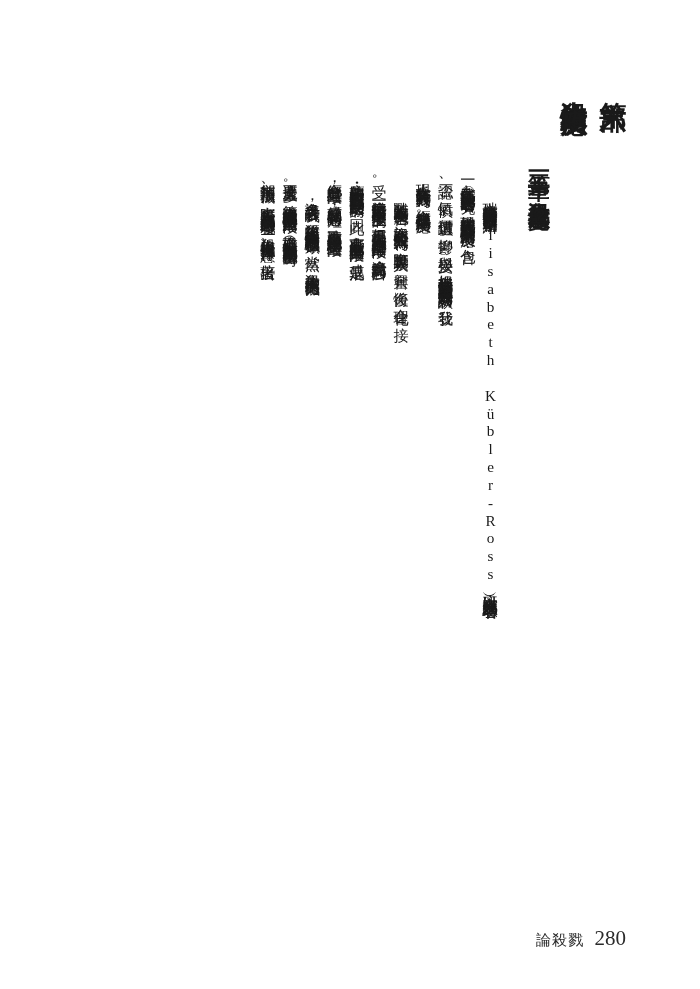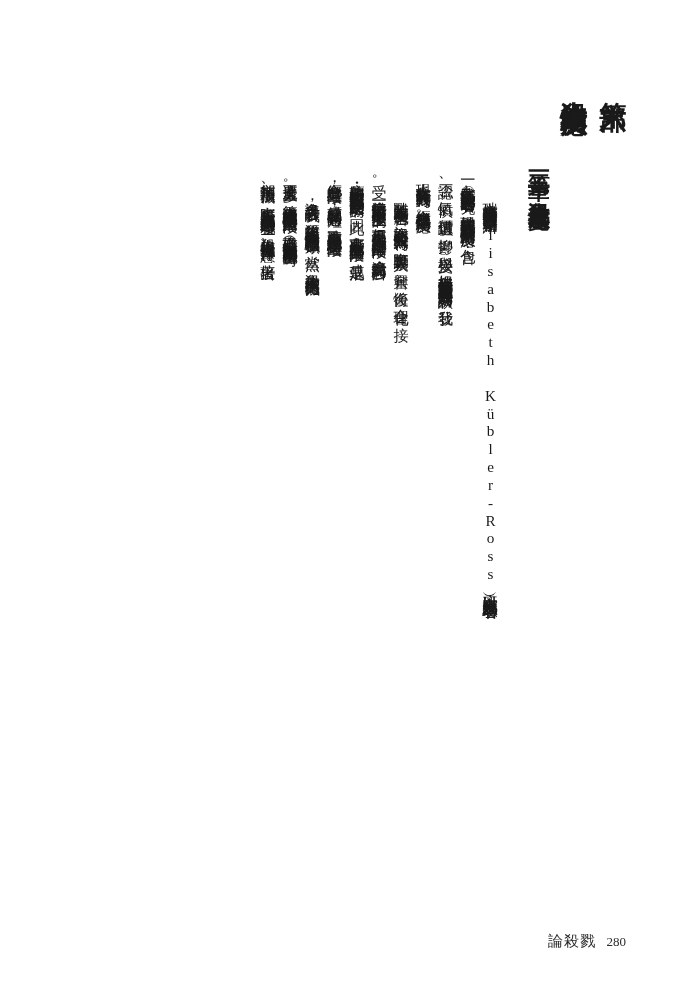--- a/index.html
+++ b/index.html
@@ -86,21 +86,21 @@
     flex-direction: row;
     align-items: baseline;
     gap: 10px;
     color: #2a2a2a;
   }
   #footer .book-name {
     font-size: 15px;
     letter-spacing: 0.08em;
   }
   #footer .page-no {
-    font-size: 13px;
+    font-size: 21px;
     font-family: "Liberation Serif", "DejaVu Serif", serif;
   }
 </style>
 </head>
 <body>
 
 <div id="page">
 
   <div id="vertical-area">
 

